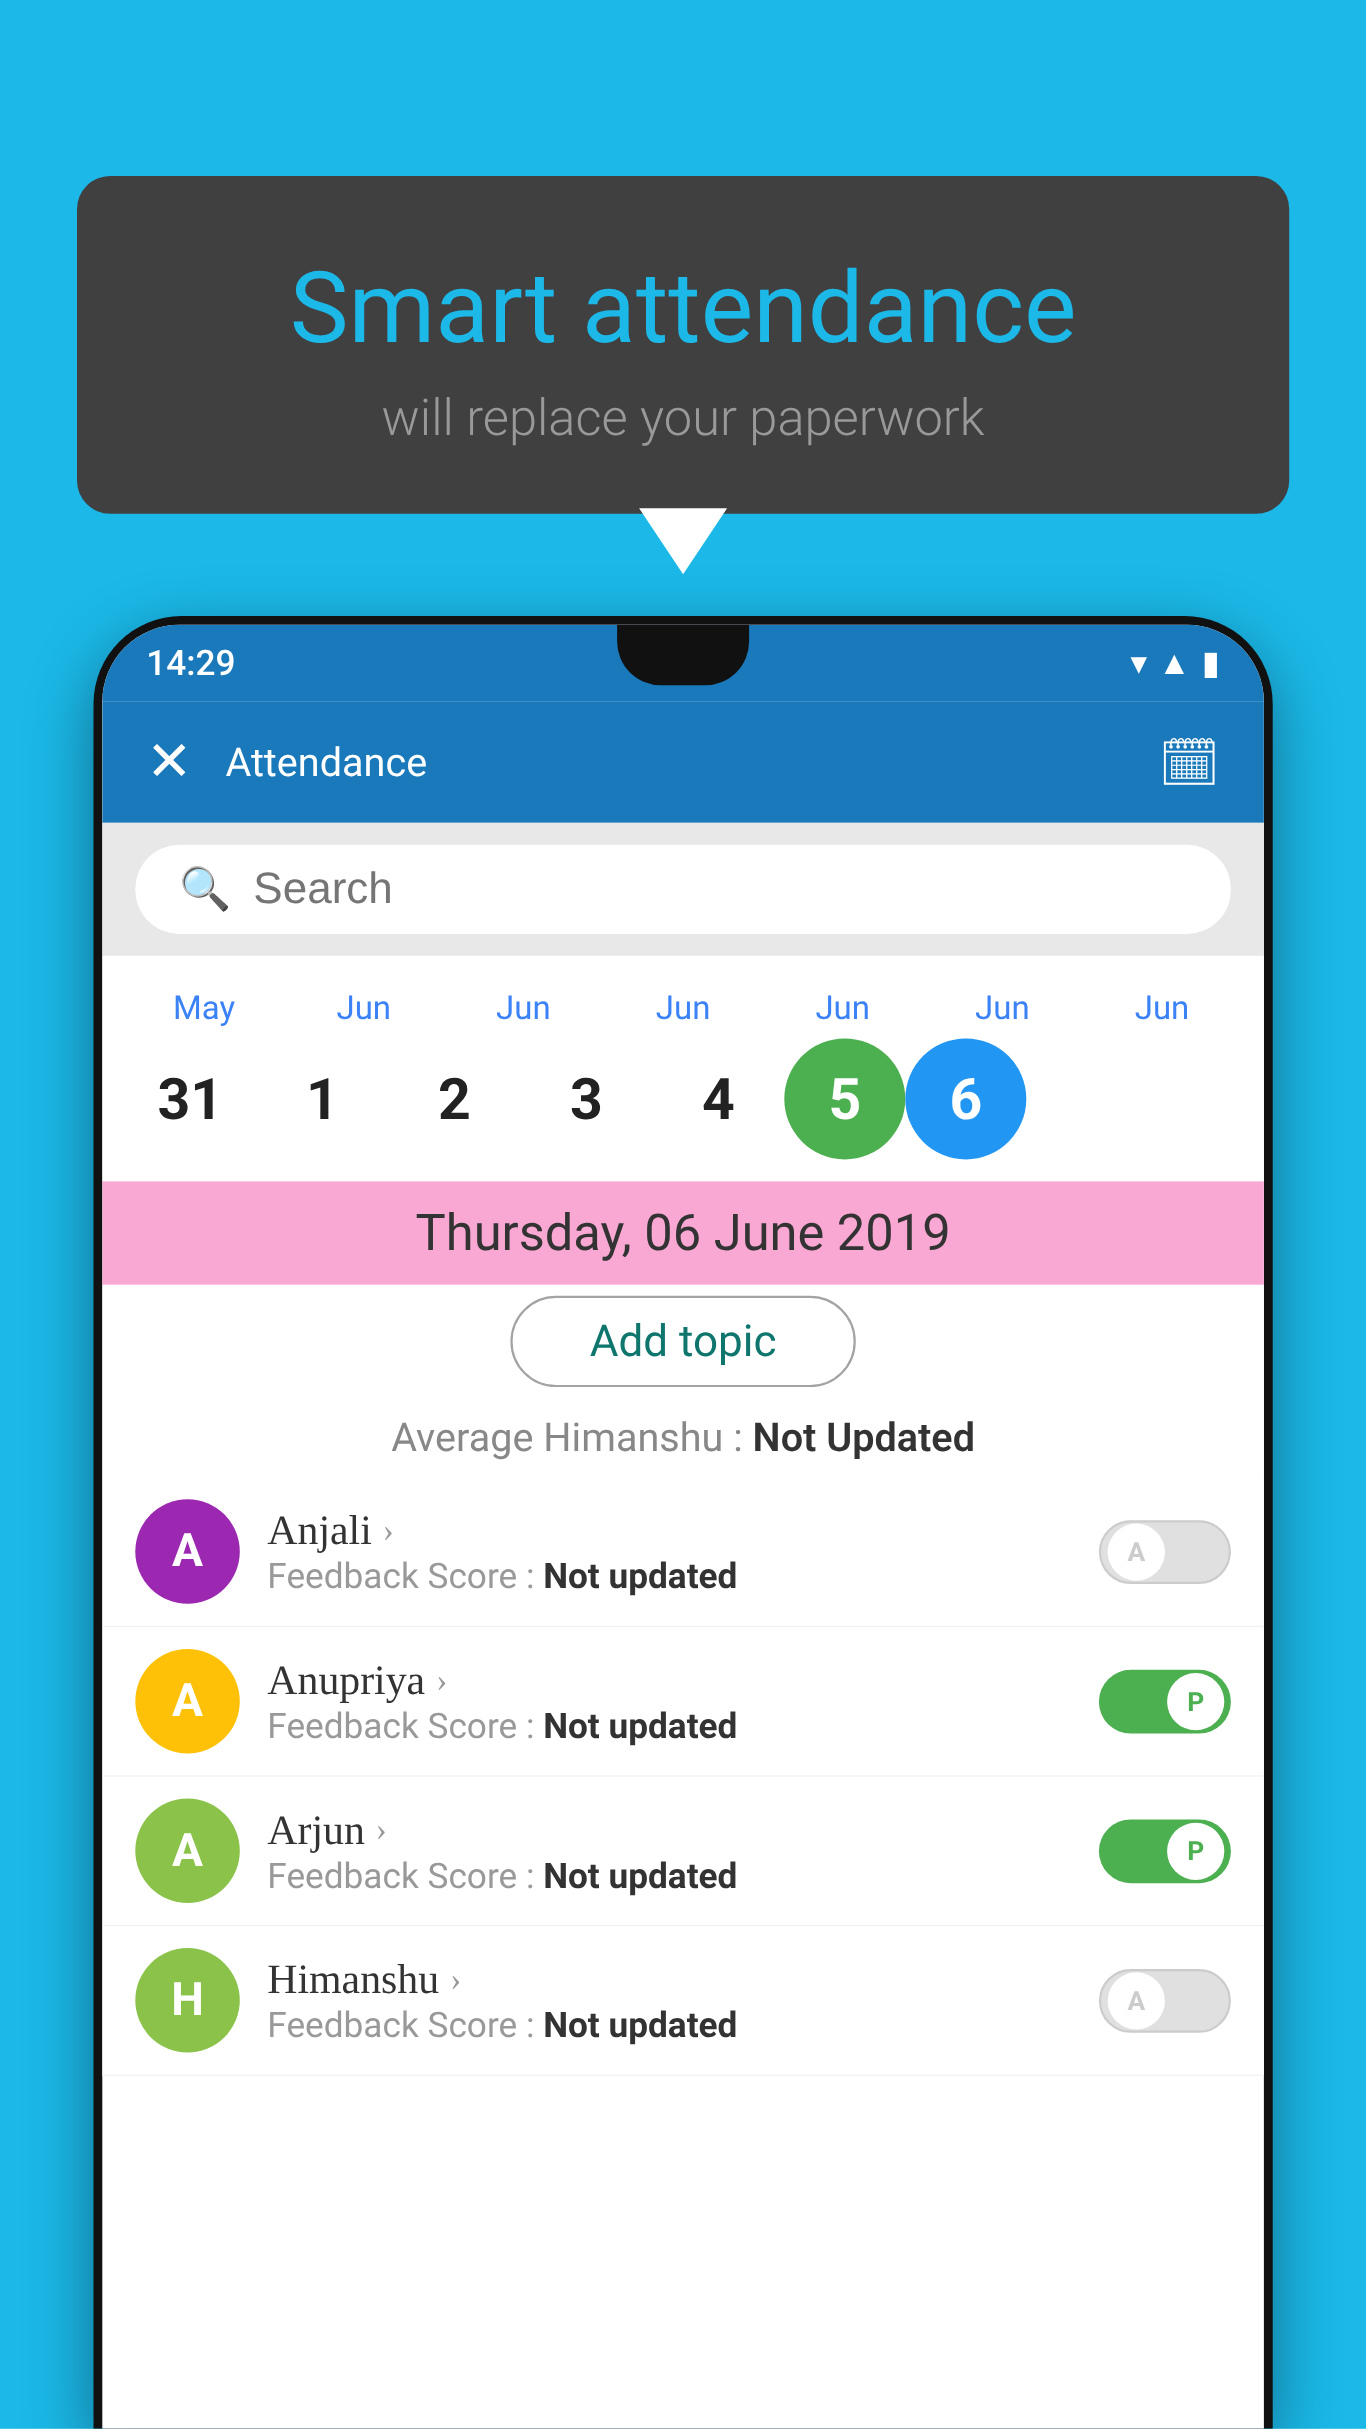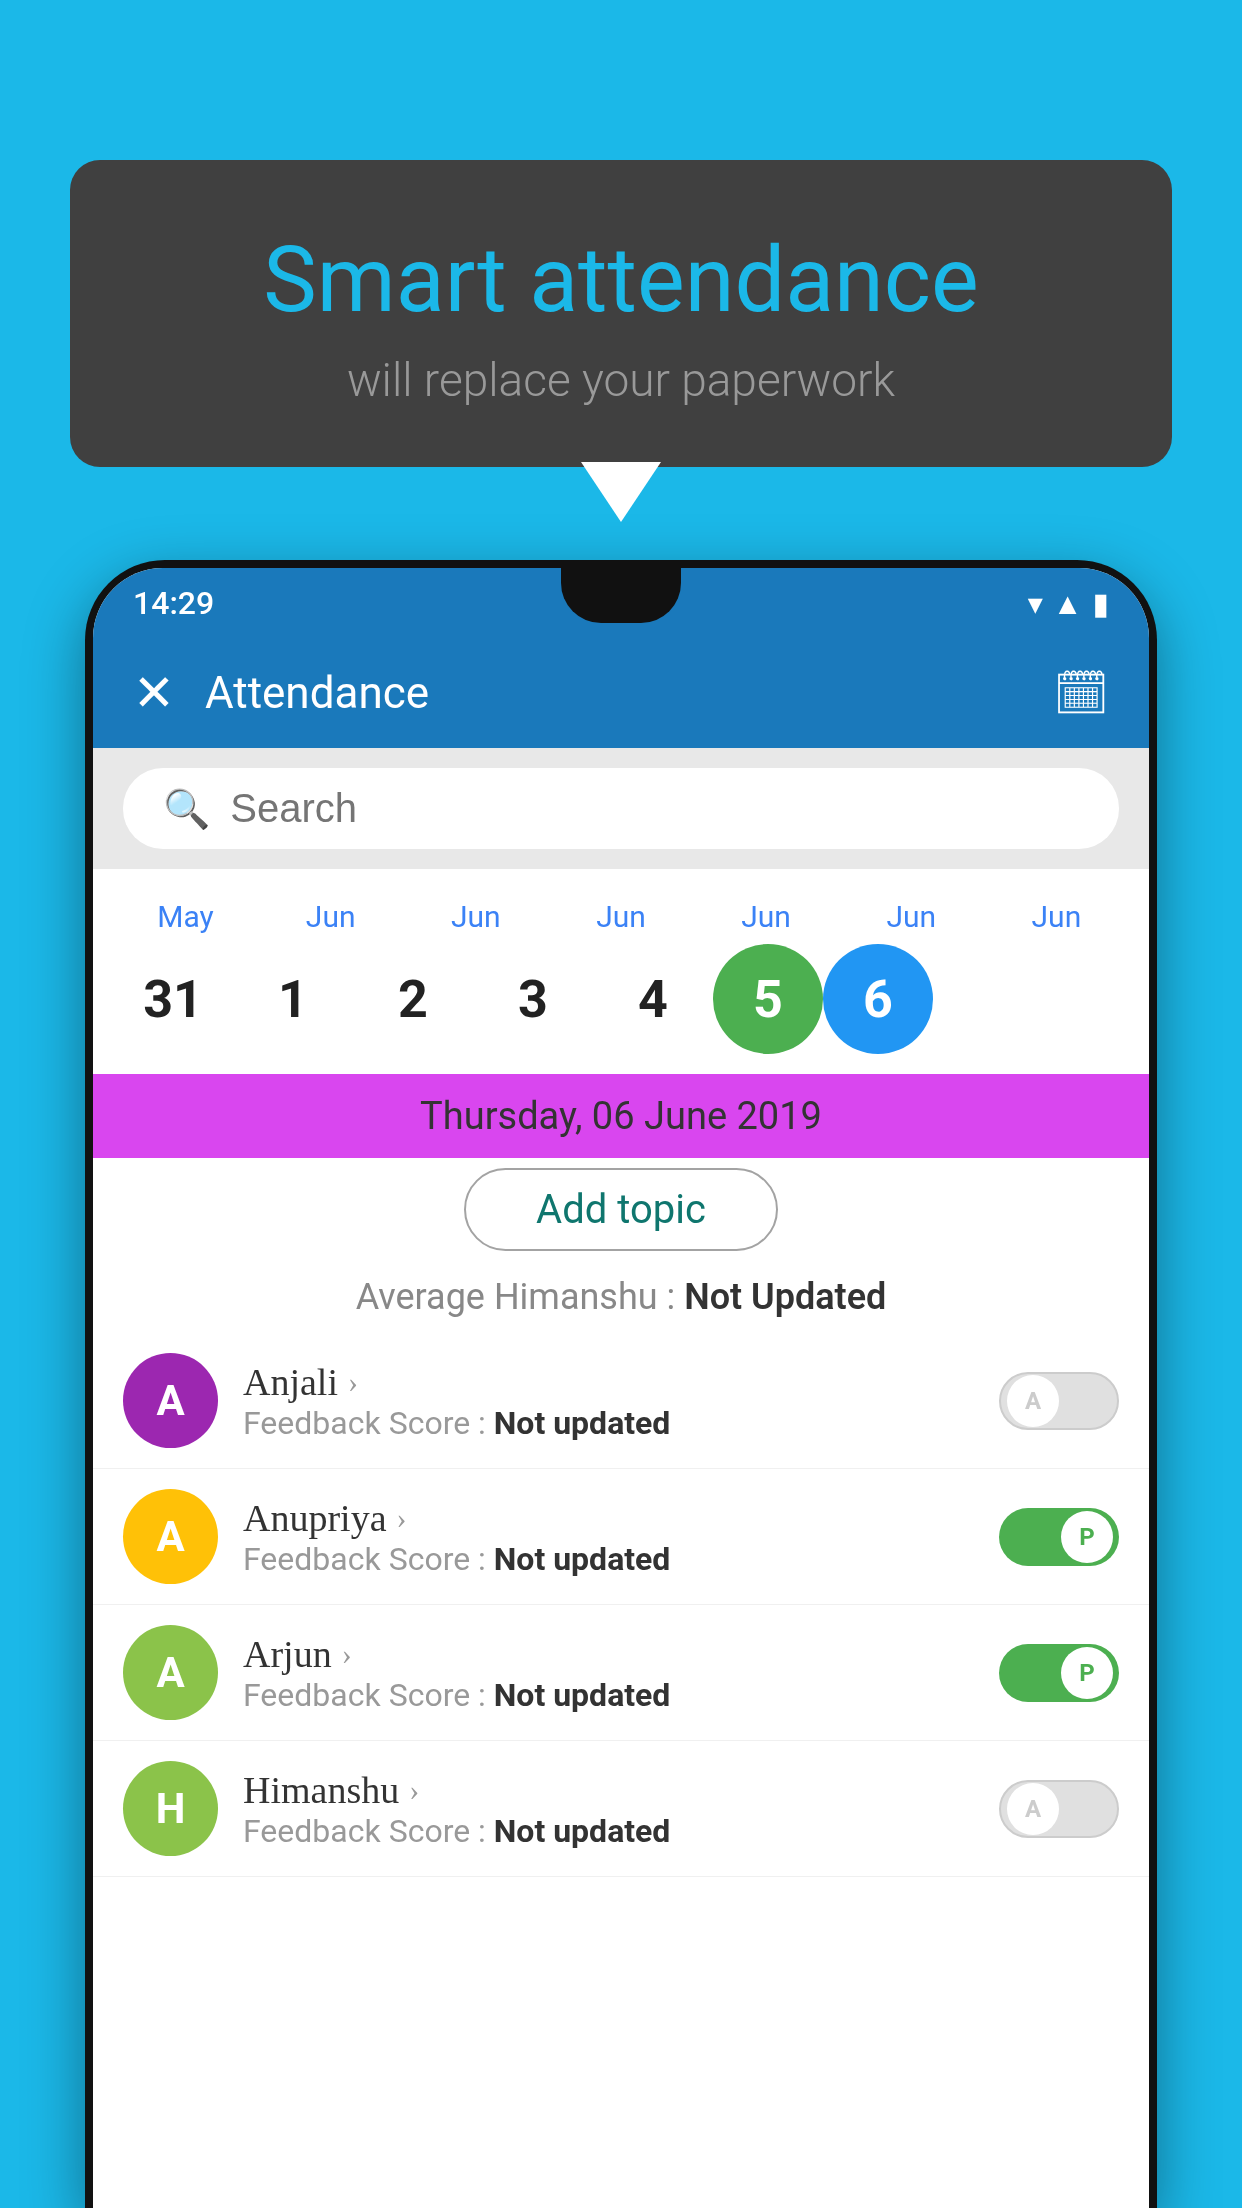--- a/index.html
+++ b/index.html
@@ -124,21 +124,21 @@
     .app-bar .close-icon {
       color: white;
       font-size: 50px;
       cursor: pointer;
       line-height: 1;
     }
 
     .app-bar .title {
       flex: 1;
       color: white;
-      font-size: 44px;
+      font-size: 36px;
       font-weight: 400;
     }
 
     .app-bar .calendar-icon {
       color: white;
       font-size: 44px;
     }
 
     
     .search-bar-container {
@@ -221,24 +221,24 @@
       width: 110px;
       height: 110px;
       display: flex;
       align-items: center;
       justify-content: center;
       font-size: 52px;
     }
 
     
     .date-info {
-      background: #d946ef;
+      background: #f9a8d4;
       text-align: center;
       padding: 20px;
-      font-size: 38px;
+      font-size: 46px;
       color: #333;
       font-weight: 400;
     }
 
     
     .add-topic-container {
       text-align: center;
       padding: 10px;
       background: white;
     }

